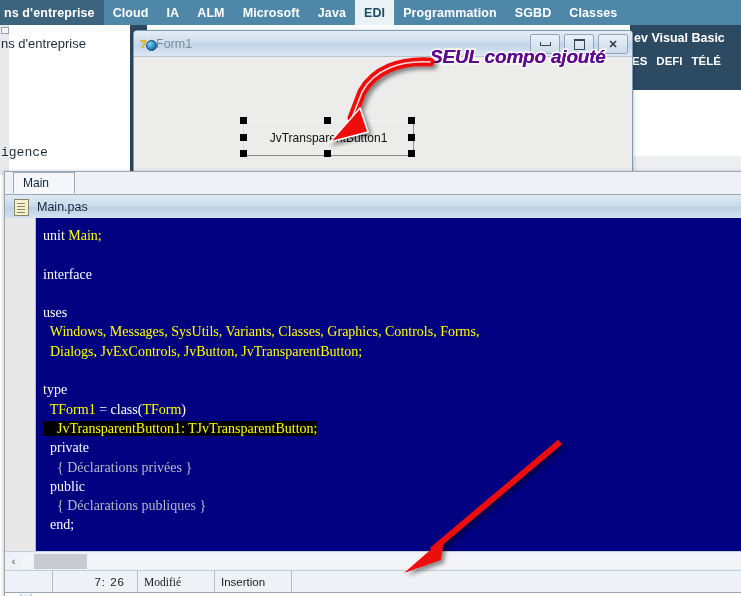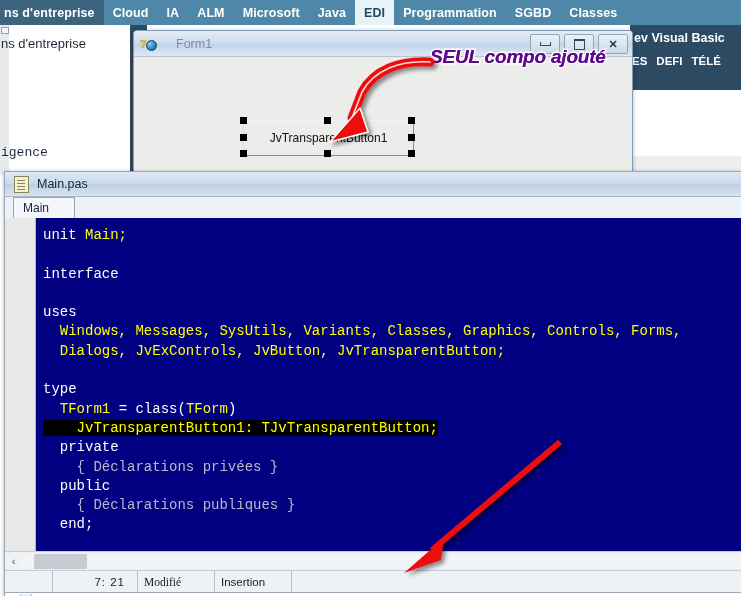--- a/index.html
+++ b/index.html
@@ -93,21 +93,21 @@
   #form-icon .d7{
     position:absolute;left:0;top:0;font-size:13px;font-weight:bold;color:#e8c01a;
     text-shadow:0 0 1px #8a6a00;font-family:"Liberation Serif",serif;
   }
   #form-icon .globe{
     position:absolute;left:6px;top:4px;width:9px;height:9px;border-radius:50%;
     background:radial-gradient(circle at 30% 30%,#7fd2ef,#1b74b4 70%,#0d4f80);
     border:1px solid #0a4468;
   }
   #form-title-text{
-    margin-left:20px;font-size:12.5px;color:#7f8c99;
+    margin-left:0;font-size:12.5px;color:#7f8c99;
   }
   .win-btns{position:absolute;right:4px;top:3px;display:flex;gap:4px;}
   .win-btn{
     width:28px;height:18px;border:1px solid #8fa6bd;border-radius:2px;
     background:linear-gradient(to bottom,#eaf1f8,#ccdbe9);
     display:flex;align-items:center;justify-content:center;
     font-size:10px;color:#2c3c4c;
   }
   .win-btn .min{width:9px;height:3px;border:1px solid #35475a;border-top:none;background:transparent;}
   .win-btn .max{width:9px;height:8px;border:1px solid #35475a;border-top-width:2px;background:transparent;}
@@ -189,21 +189,21 @@
   }
   #code-area{
     position:absolute;left:0;top:46px;width:737px;height:333px;
     display:flex;
   }
   #gutter{
     width:30px;height:100%;background:#e8e8e8;border-right:1px solid #b8b8b8;flex:none;
   }
   #code{
     flex:1;background:#000080;overflow:hidden;
-    font-family:Liberation Mono, monospace;
+    font-family:Liberation Serif, serif;
     font-size:14px;line-height:19.3px;
     padding:8px 0 4px 7px;color:#ffffff;white-space:pre;
   }
   .k{color:#ffffff;}
   .id{color:#ffff00;}
   .cmt{color:#b9b9c9;}
   .hl{background:#000000;color:#ffff00;}
   
   #hscroll{
     position:absolute;left:0;top:379px;width:737px;height:18px;
@@ -368,42 +368,42 @@
     <path d="M330,142 L360,108 L368,132 Z" fill="#ee1111" stroke="#ffffff" stroke-width="1.4"></path>
   </g>
 
   <g filter="url(#sh)">
     <line x1="560" y1="442" x2="432" y2="550" stroke="#ee1111" stroke-width="6" stroke-linecap="butt"></line>
     <path d="M404,573 L444,538 L441,560 Z" fill="#ee1111"></path>
   </g>
 </svg>
 
 <div id="editor">
-  <div id="ed-title">
-    <span id="ed-doc-icon"></span>
-    <span id="ed-title-text">Main.pas</span>
-  </div>
   <div id="ed-tabbar">
     <div id="ed-tab">
         <span>Main</span>
       </div>
   </div>
+  <div id="ed-title">
+    <span id="ed-doc-icon"></span>
+    <span id="ed-title-text">Main.pas</span>
+  </div>
   <div id="code-area">
     <div id="gutter"></div>
     <div id="code"><div><span class="k">unit </span><span class="id">Main;</span></div><div>&nbsp;</div><div><span class="k">interface</span></div><div>&nbsp;</div><div><span class="k">uses</span></div><div><span class="k">  </span><span class="id">Windows, Messages, SysUtils, Variants, Classes, Graphics, Controls, Forms,</span></div><div><span class="k">  </span><span class="id">Dialogs, JvExControls, JvButton, JvTransparentButton;</span></div><div>&nbsp;</div><div><span class="k">type</span></div><div><span class="k">  </span><span class="id">TForm1</span><span class="k"> = </span><span class="k">class</span><span class="k">(</span><span class="id">TForm</span><span class="k">)</span></div><div><span class="hl">    JvTransparentButton1: TJvTransparentButton;</span></div><div><span class="k">  private</span></div><div><span class="cmt">    { Déclarations privées }</span></div><div><span class="k">  public</span></div><div><span class="cmt">    { Déclarations publiques }</span></div><div><span class="k">  end;</span></div></div>
   </div>
   <div id="hscroll">
     <div id="hs-left">‹</div>
     <div id="hs-track">
       <div id="hs-thumb"></div>
     </div>
   </div>
   <div id="statusbar">
     <div class="sb-cell" id="sb-blank1"></div>
-    <div class="sb-cell" id="sb-pos">7: 21</div>
+    <div class="sb-cell" id="sb-pos">7: 26</div>
     <div class="sb-cell" id="sb-mod">Modifié</div>
     <div class="sb-cell" id="sb-ins">Insertion</div>
     <div class="sb-cell" id="sb-rest"></div>
   </div>
   <div id="msgpanel">
     <span id="msg-close">×</span>
     <span id="msg-scroll"></span>
 
   </div>
 

